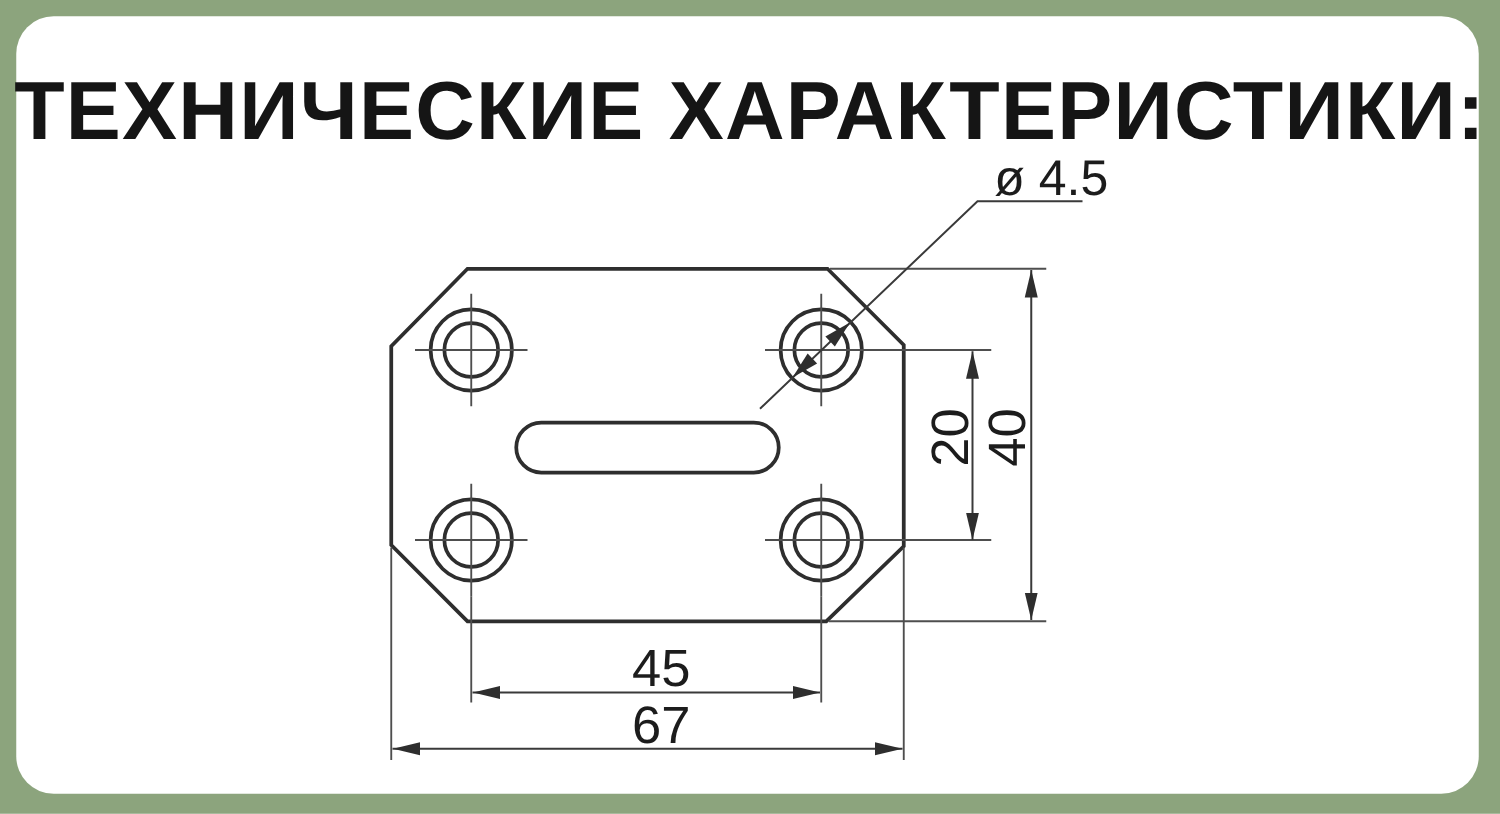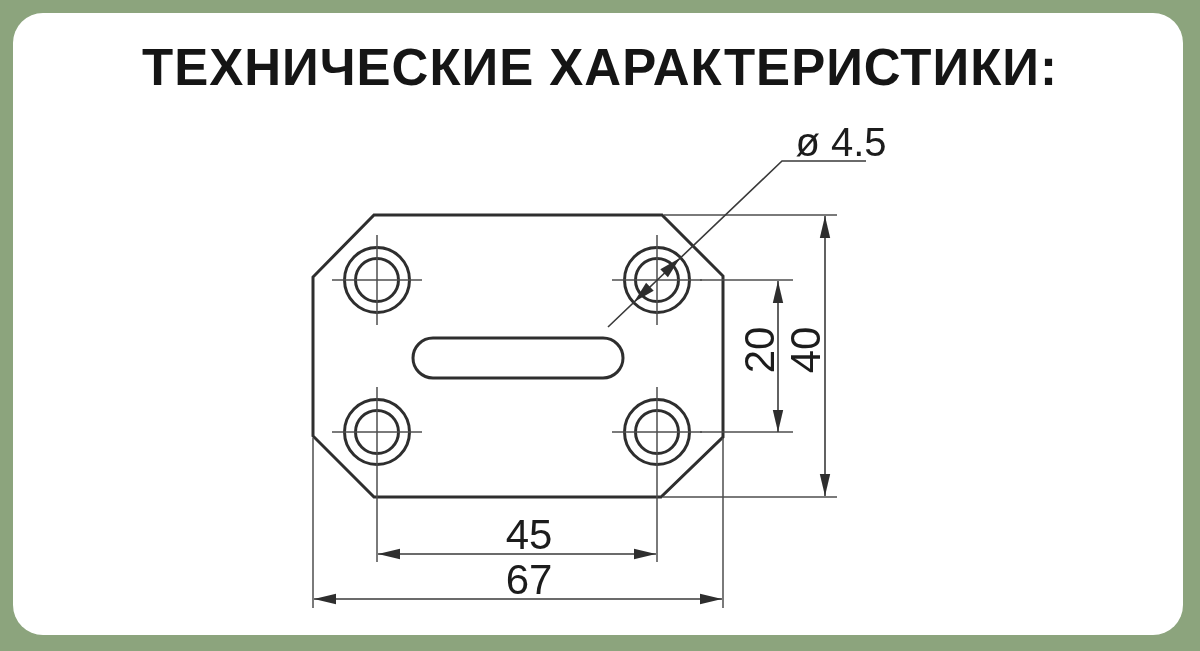--- a/index.html
+++ b/index.html
@@ -12,24 +12,24 @@
   }
   .card{
     position:absolute;
     left:13px;top:13px;
     width:1170px;height:622px;
     background:#FFFFFF;
     border-radius:30px;
   }
   .title{
     position:absolute;
-    left:0;top:38px;
+    left:0;top:50px;
     width:1200px;
     text-align:center;
-    font-size:51px;
+    font-size:66px;
     font-weight:700;
     letter-spacing:1px;
     color:#151515;
     white-space:nowrap;
   }
   svg.drawing{
     position:absolute;
     left:0;top:0;
   }
   .bold-line{

